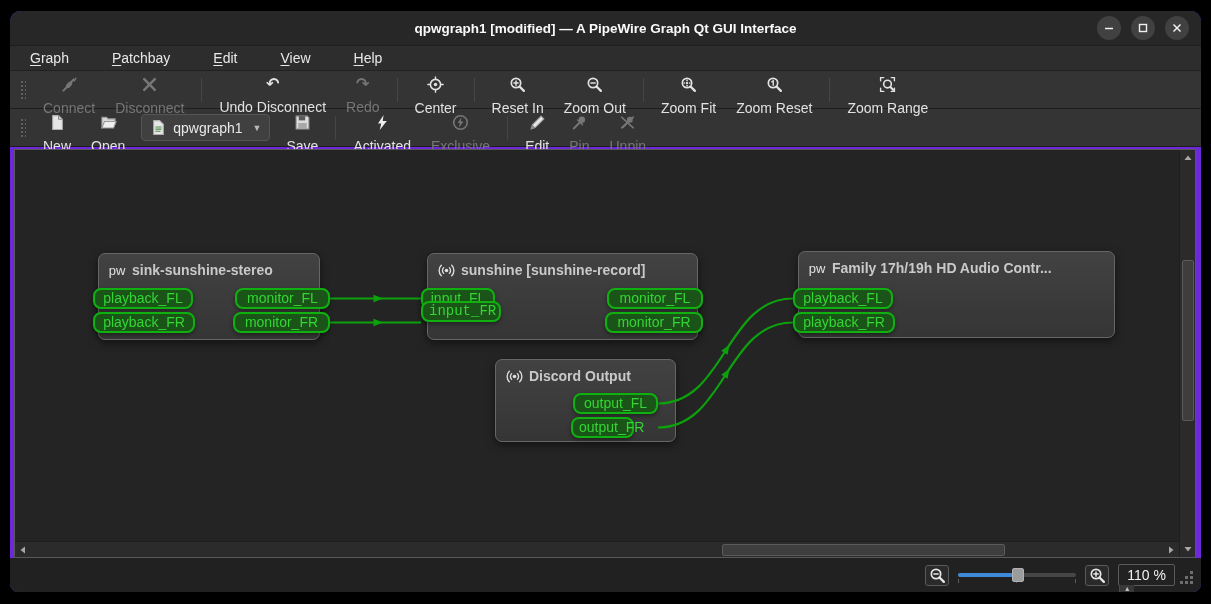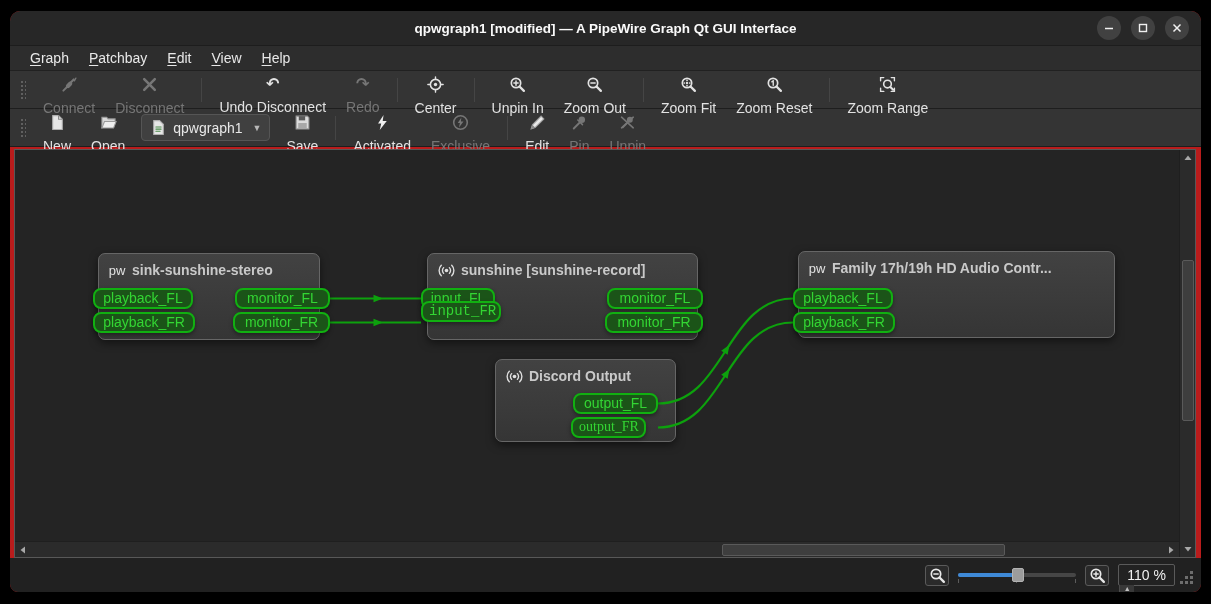--- a/index.html
+++ b/index.html
@@ -1,33 +1,33 @@
 <!DOCTYPE html>
 <html><head>
 <meta charset="utf-8">
 <style>
   * { margin:0; padding:0; box-sizing:border-box; }
   html,body { width:1211px; height:604px; background:#000; overflow:hidden;
     font-family:"Liberation Sans","DejaVu Sans",sans-serif; }
   #stage { position:relative; width:1211px; height:604px; background:#000; }
   #window { position:absolute; left:10px; top:11px; width:1191px; height:581px;
-    background:#b91c1c; border-radius:10px 10px 8px 8px; overflow:hidden; }
+    background:#6d28d9; border-radius:10px 10px 8px 8px; overflow:hidden; }
 
   
   .titlebar { position:relative; height:35px; background:#272727; border-bottom:1px solid #1d1d1d; }
   .titlebar-title { position:absolute; left:0; right:0; top:0; height:35px; line-height:35px;
     text-align:center; color:#fafafa; font-size:13.5px; font-weight:bold; }
   .win-controls { position:absolute; right:12px; top:5px; display:flex; gap:10px; }
   .win-btn { width:24px; height:24px; border-radius:50%; background:#414141; color:#e8e8e8;
     display:flex; align-items:center; justify-content:center; }
   .win-btn svg { display:block; }
 
   
   .menubar { height:25px; background:#2d2d2d; display:flex; align-items:center;
-    padding-left:10px; border-bottom:1px solid #212121; }
+    padding-left:10px; border-bottom:1px solid #212121;gap:23px; }
   .menu-item { padding:2px 10px; color:#e8e8e8; font-size:14px; }
   .menu-item u { text-decoration:underline; text-underline-offset:2px; }
 
   
   .toolbar { height:38px; background:#343434; display:flex; align-items:center;
     padding:0 6px; border-bottom:1px solid #1e1e1e; }
   .tb-handle { width:7px; height:22px; margin:0 7px 0 3px;
     background-image:radial-gradient(#606060 1px, transparent 1.1px);
     background-size:4px 4px; background-position:1px 1px; }
   .tb-btn { display:flex; align-items:center; gap:7px; padding:0 10px; height:28px;
@@ -180,21 +180,21 @@
         </div>
         <div class="tb-sep"></div>
         <div class="tb-btn">
           <span class="tb-icon">
             <svg width="17" height="17" viewBox="0 0 16 16" fill="none" stroke="currentColor" stroke-linecap="round">
               <circle cx="6.6" cy="6.6" r="4.4" stroke-width="1.6"></circle>
               <path d="M9.9 9.9L14 14" stroke-width="2.2"></path>
               <path d="M6.6 4.6v4M4.6 6.6h4" stroke-width="1.4"></path>
             </svg>
           </span>
-          <span>Unpin In</span>
+          <span>Reset In</span>
         </div>
         <div class="tb-btn">
           <span class="tb-icon">
             <svg width="17" height="17" viewBox="0 0 16 16" fill="none" stroke="currentColor" stroke-linecap="round">
               <circle cx="6.6" cy="6.6" r="4.4" stroke-width="1.6"></circle>
               <path d="M9.9 9.9L14 14" stroke-width="2.2"></path>
               <path d="M4.6 6.6h4" stroke-width="1.4"></path>
             </svg>
           </span>
           <span>Zoom Out</span>
@@ -381,21 +381,21 @@
           <div class="port" style="left: 78px; top: 162px; width: 102px;">playback_FR</div>
           <div class="port" style="left: 220px; top: 138px; width: 95px;">monitor_FL</div>
           <div class="port" style="left: 218px; top: 162px; width: 97px;">monitor_FR</div>
           <div class="port" style="left: 406px; top: 138px; width: 74px;">input_FL</div>
           <div class="port" style="left: 406px; top: 151px; width: 80px; font-family: Liberation Mono, monospace;">input_FR</div>
           <div class="port" style="left: 592px; top: 138px; width: 96px;">monitor_FL</div>
           <div class="port" style="left: 590px; top: 162px; width: 98px;">monitor_FR</div>
           <div class="port" style="left: 778px; top: 138px; width: 100px;">playback_FL</div>
           <div class="port" style="left: 778px; top: 162px; width: 102px;">playback_FR</div>
           <div class="port" style="left: 558px; top: 243px; width: 85px;">output_FL</div>
-          <div class="port" style="left: 556px; top: 267px; width: 75px; font-family: Liberation Serif, serif;">output_FR</div>
+          <div class="port" style="left: 556px; top: 267px; width: 63px;">output_FR</div>
         </div>
 
       <div class="vscroll">
         <div class="scroll-btn" style="top:0;left:0;">
           <svg width="10" height="10" viewBox="0 0 10 10">
               <path d="M1.5 7 L5 2.5 L8.5 7 Z" fill="currentColor"></path>
             </svg>
         </div>
         <div class="vthumb" style="top: 109.75px; height: 161.25px;"></div>
         <div class="scroll-btn" style="bottom:0;left:0;">

